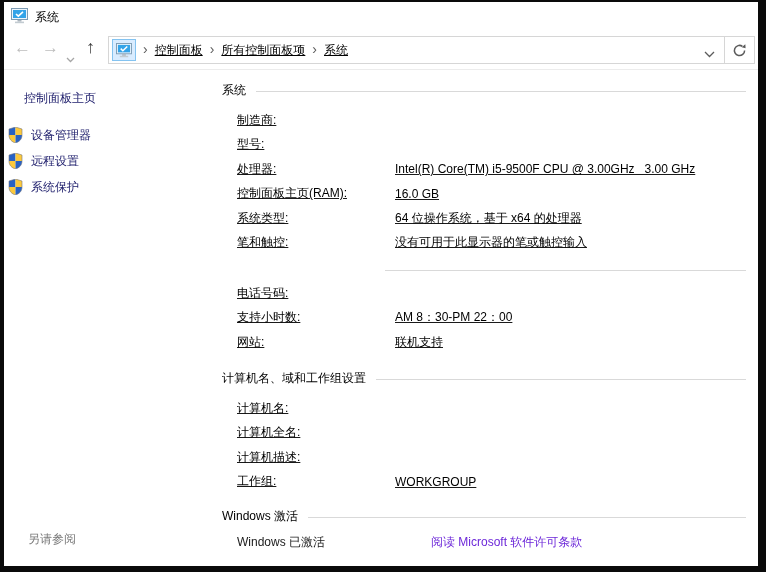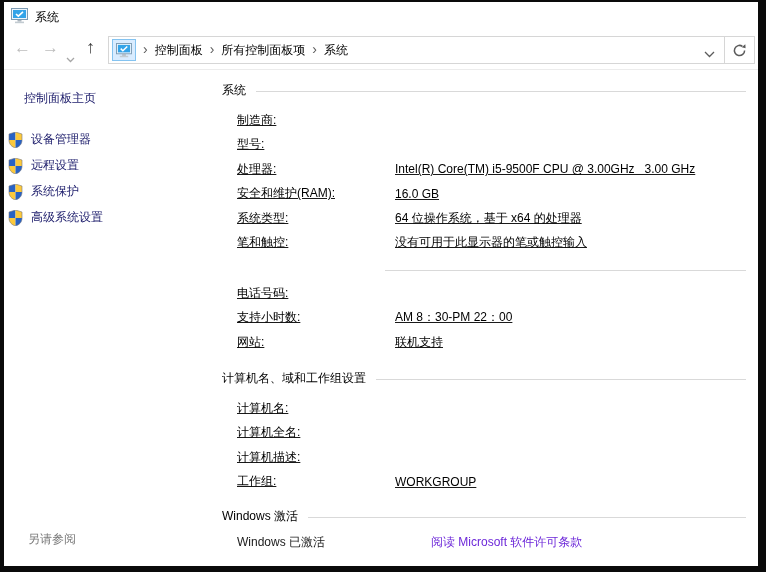--- a/index.html
+++ b/index.html
@@ -14,32 +14,32 @@
   
   .navbar { position:absolute; left:0; top:30px; right:0; height:38px; background:#fff; border-bottom:1px solid #ececec; }
   .navbtn { position:absolute; top:40%; transform:translateY(-50%); font-size:17px; line-height:1; cursor:default; background:none; border:none; font-family:inherit; }
   .nav-back { left:10px; color:#bdbdbd; }
   .nav-fwd { left:38px; color:#bdbdbd; }
   .nav-hist { left:62px; top:17px; transform:none; }
   .nav-up { left:82px; color:#3d3d3d; font-size:18px; }
   .addressbar { position:absolute; left:104px; top:4px; width:617px; height:28px; border:1px solid #d6d6d6; background:#fff; display:flex; align-items:center; }
   .addr-chip { width:24px; height:22px; margin-left:3px; background:#d9ecff; border:1px solid #84c3f0; display:flex; align-items:center; justify-content:center; }
   .crumb-sep { color:#5c5c5c; font-size:14px; padding:0 7px; line-height:1; padding-bottom:2px; }
-  .crumb { color:#000; cursor:default; }
+  .crumb { color:#000; cursor:default;text-decoration:underline; }
   .addr-dropdown { position:absolute; right:9px; top:10px; }
   .refresh-btn { position:absolute; left:721px; top:4px; width:30px; height:28px; border:1px solid #d6d6d6; border-left:none; background:#fff; display:flex; align-items:center; justify-content:center; }
 
   
   .bodyarea { position:absolute; left:0; top:69px; right:0; bottom:0; background:#fff; }
 
   
   .sidebar { position:absolute; left:0; top:0; width:215px; height:100%; }
   .side-home { position:absolute; left:20px; top:19px; color:#21216e; cursor:pointer; }
   .side-tasks { position:absolute; left:2px; top:51px; }
-  .side-task { display:flex; align-items:flex-end; height:26px; cursor:pointer; }
+  .side-task { display:flex; align-items:center; height:26px; cursor:pointer; }
   .side-task .shield { width:16px; display:flex; margin-left:2px; }
   .side-task .tlabel { margin-left:7px; color:#21216e; }
   .see-also { position:absolute; left:24px; top:460px; color:#7a7a7a; }
   .see-link { position:absolute; left:24px; top:484px; color:#21216e; cursor:pointer;margin-top:24px; }
 
   
   .content { position:absolute; left:218px; top:0; right:12px; height:100%; }
   .section { position:absolute; left:0; right:0; }
   .sec-system { top:11px; }
   .sec-computer { top:299px; }
@@ -161,34 +161,20 @@
                 <rect x="0" y="0" width="7" height="8" fill="#2862c4"></rect>
                   <rect x="7" y="0" width="7" height="8" fill="#fcc93c"></rect>
                 <rect x="0" y="8" width="7" height="8" fill="#fcc93c"></rect>
                   <rect x="7" y="8" width="7" height="8" fill="#2862c4"></rect>
               </g>
               <path d="M7 0 L13.5 2 V8 C13.5 12.4 10.6 14.9 7 16 C3.4 14.9 0.5 12.4 0.5 8 V2 Z" fill="none" stroke="#77777c" stroke-width="0.6"></path>
             </svg>
           </span>
           <span class="tlabel">系统保护</span>
         </div>
-        <div class="side-task">
-          <span class="shield">
-            <svg width="15" height="16" viewBox="0 0 14 16">
-              <g clip-path="url(#sh1)">
-                <rect x="0" y="0" width="7" height="8" fill="#2862c4"></rect>
-                  <rect x="7" y="0" width="7" height="8" fill="#fcc93c"></rect>
-                <rect x="0" y="8" width="7" height="8" fill="#fcc93c"></rect>
-                  <rect x="7" y="8" width="7" height="8" fill="#2862c4"></rect>
-              </g>
-              <path d="M7 0 L13.5 2 V8 C13.5 12.4 10.6 14.9 7 16 C3.4 14.9 0.5 12.4 0.5 8 V2 Z" fill="none" stroke="#77777c" stroke-width="0.6"></path>
-            </svg>
-          </span>
-          <span class="tlabel">高级系统设置</span>
-        </div>
       </div>
 
       <div class="see-also">另请参阅</div>
       <div class="see-link">安全和维护</div>
     </div>
 
     <div class="content">
 
       <div class="section sec-system">
         <div class="sec-head">
@@ -202,21 +188,21 @@
             </div>
           <div class="row">
               <span class="lbl">型号:</span>
               <span class="val"></span>
             </div>
           <div class="row">
               <span class="lbl">处理器:</span>
               <span class="val">Intel(R) Core(TM) i5-9500F CPU @ 3.00GHz   3.00 GHz</span>
             </div>
           <div class="row">
-              <span class="lbl">安全和维护(RAM):</span>
+              <span class="lbl">控制面板主页(RAM):</span>
               <span class="val">16.0 GB</span>
             </div>
           <div class="row">
               <span class="lbl">系统类型:</span>
               <span class="val">64 位操作系统，基于 x64 的处理器</span>
             </div>
           <div class="row">
               <span class="lbl">笔和触控:</span>
               <span class="val">没有可用于此显示器的笔或触控输入</span>
             </div>

